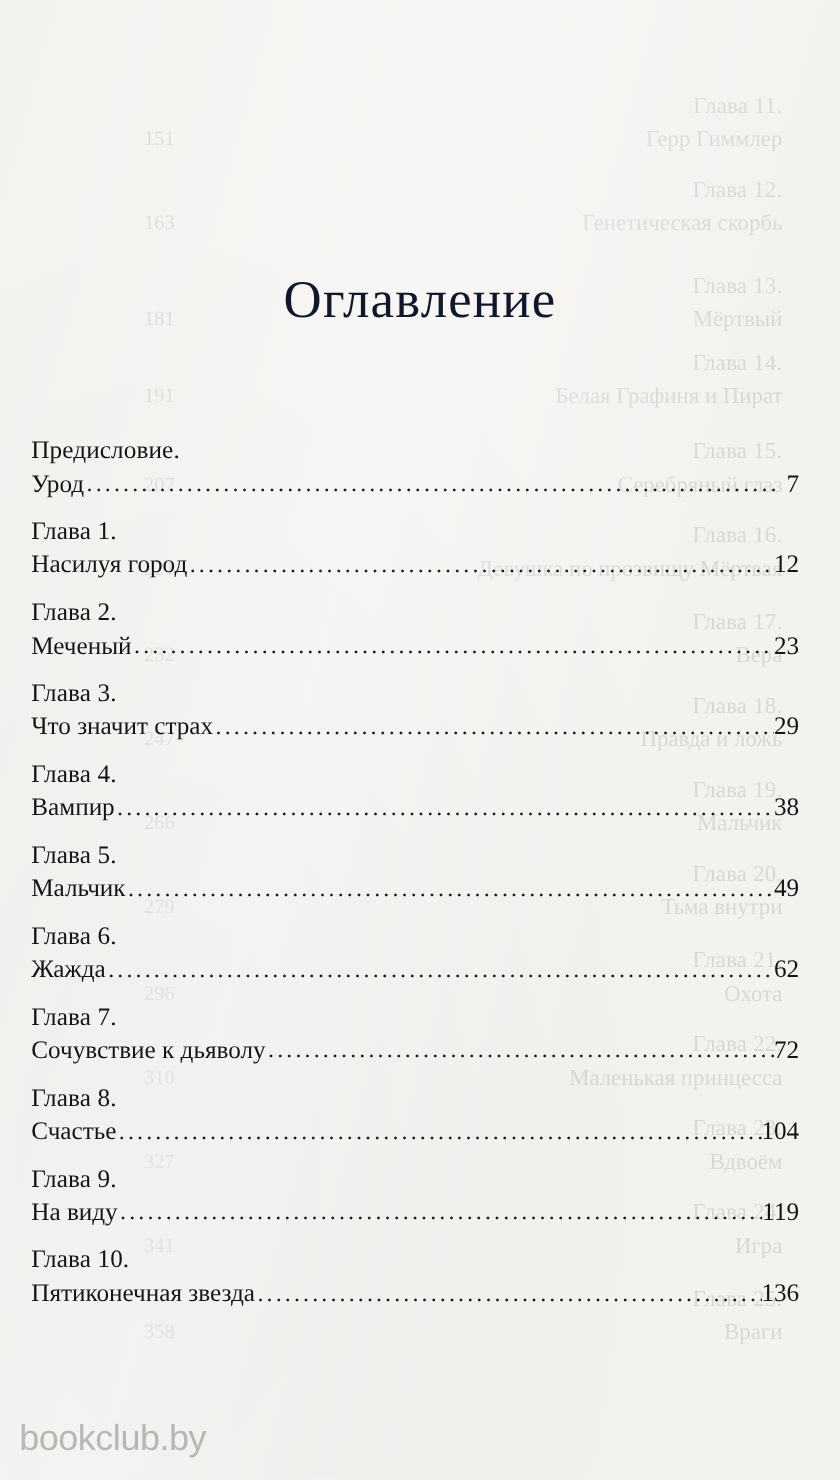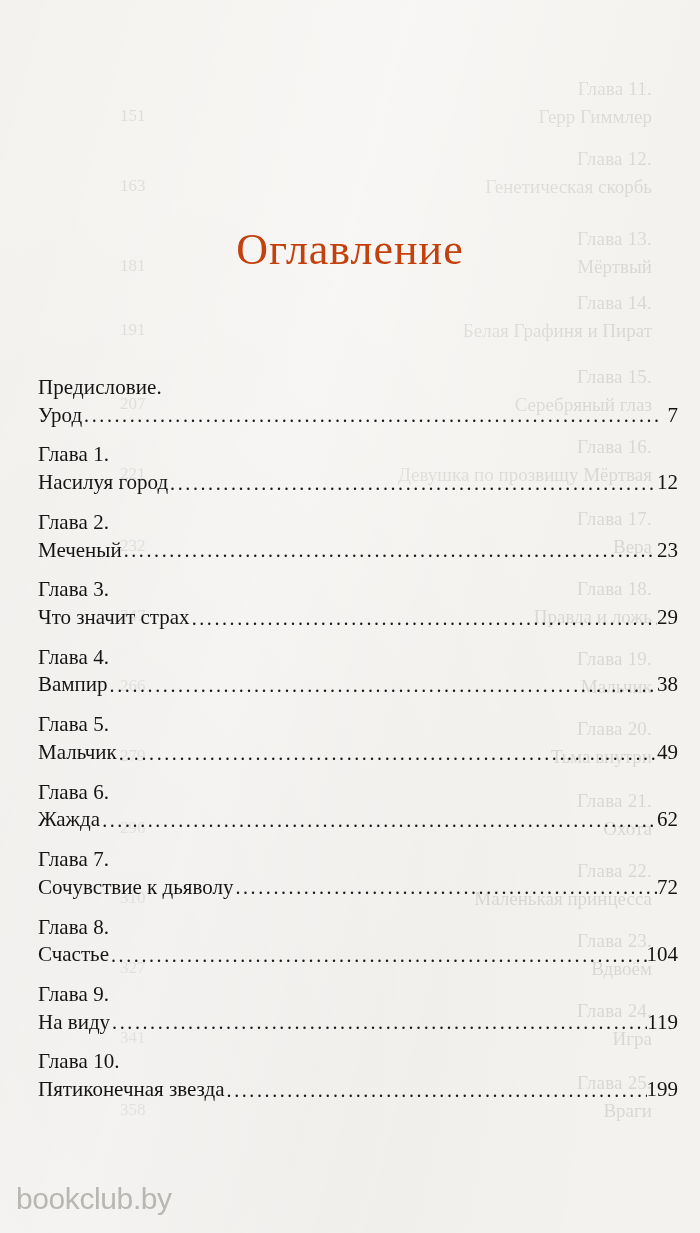--- a/index.html
+++ b/index.html
@@ -63,25 +63,25 @@
     z-index: 3;
   }
 
   .page-title {
     text-align: center;
     font-size: 44px;
     letter-spacing: 1px;
     margin: 0;
     padding-top: 224px;
     font-weight: normal;
-    color: #c2410c;
+    color: #0f172a;
   }
 
   .toc {
-    margin: 16px;
+    margin: 4px;
     padding: 0;
     list-style: none;
     position: absolute;
     top: 358px;
     left: 22px;
     width: 640px;
   }
 
   .toc-entry {
     margin-bottom: 12px;
@@ -289,20 +289,20 @@
           <span class="toc-name">На виду</span>
           <span class="toc-dots">.......................................................................................</span>
           <span class="toc-page">119</span>
         </div>
       </li>
       <li class="toc-entry">
         <div class="toc-chapter">Глава 10.</div>
         <div class="toc-row">
           <span class="toc-name">Пятиконечная звезда</span>
           <span class="toc-dots">.......................................................................................</span>
-          <span class="toc-page">199</span>
+          <span class="toc-page">136</span>
         </div>
       </li>
     </ul>
 
 </div>
 
 <div class="watermark">bookclub.by</div>
 
 </body></html>

